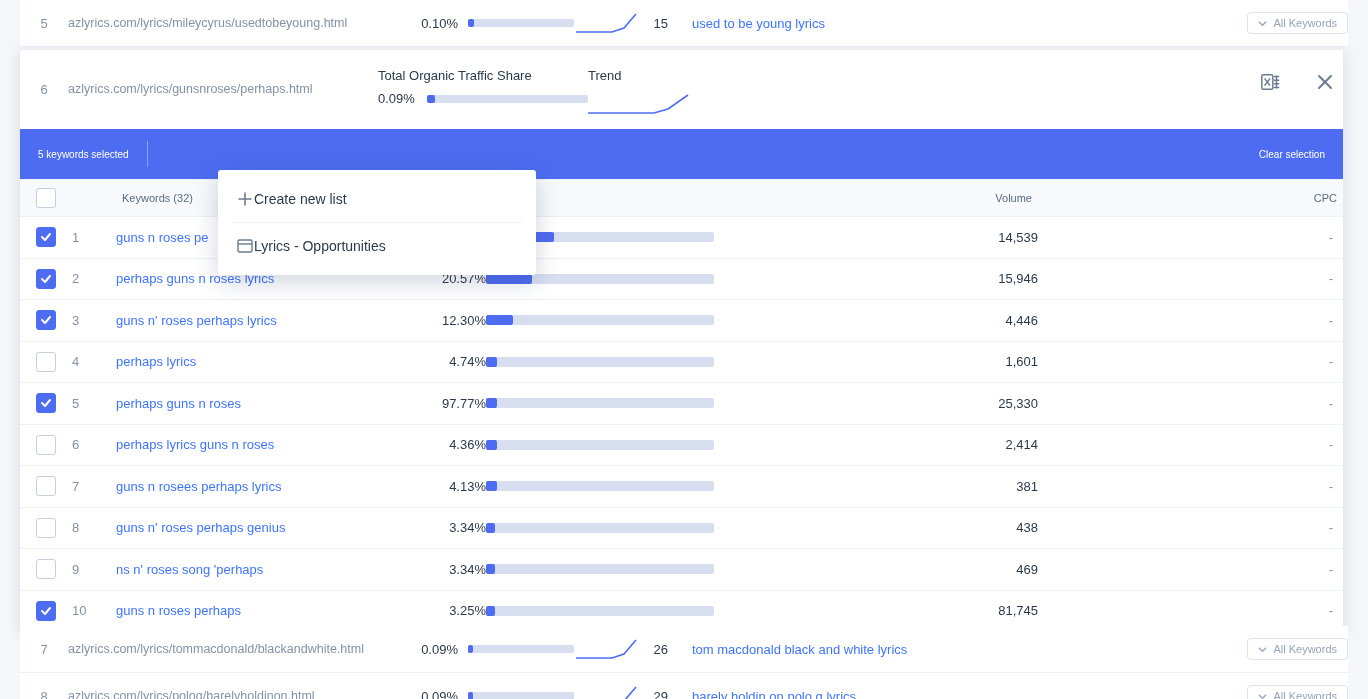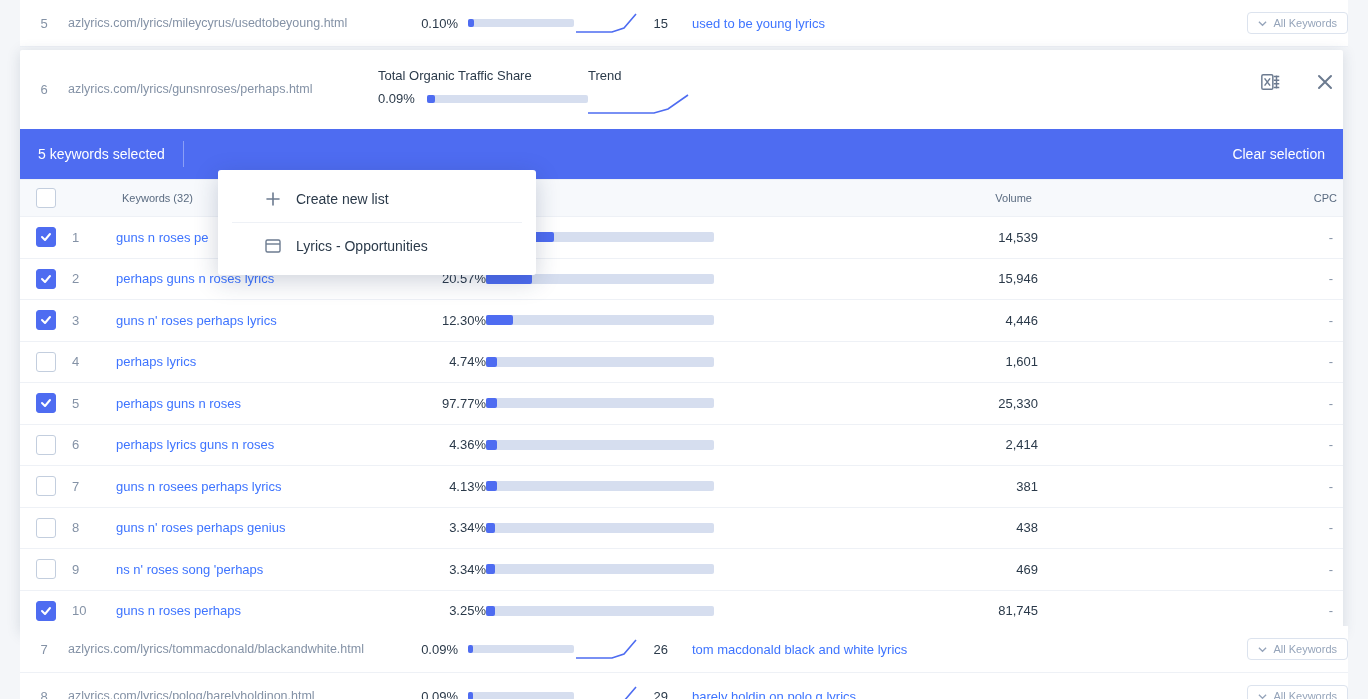--- a/index.html
+++ b/index.html
@@ -45,28 +45,28 @@
   .panel-head .metric-row{display:flex;align-items:center;gap:12px;}
   .panel-head .metric-val{color:var(--text-dark);}
   .panel-head .hbar{flex:1;height:8px;background:var(--bar-bg);border-radius:2px;position:relative;}
   .panel-head .hbar .fill{position:absolute;left:0;top:0;height:100%;background:var(--bar-fill);border-radius:2px;}
   .panel-head .htrend svg{display:block;}
   .panel-head .right-actions{display:flex;align-items:center;gap:26px;justify-content:flex-end;padding-right:4px;}
   .icon-btn{display:inline-flex;align-items:center;justify-content:center;width:28px;height:28px;color:#6c7b90;}
   .icon-btn svg{width:22px;height:22px;}
   .icon-btn.close svg{width:18px;height:18px;}
 
-  .selection-bar{background:var(--blue);color:#fff;height:50px;display:flex;align-items:center;padding:0 18px;font-size:14px;justify-content:space-between;}
+  .selection-bar{background:var(--blue);color:#fff;height:50px;display:flex;align-items:center;padding:0 18px;font-size:10px;justify-content:space-between;}
   .selection-bar .left{display:flex;align-items:center;gap:18px;}
   .selection-bar .divider{width:1px;height:26px;background:rgba(255,255,255,0.35);}
   .selection-bar .clear{cursor:pointer;}
 
   
   .popover{position:absolute;left:218px;top:170px;width:318px;background:#fff;border-radius:3px;box-shadow:0 6px 24px rgba(30,50,90,0.22);padding:8px 0;z-index:50;}
-  .popover .item{display:flex;align-items:center;gap:14px;padding:12px 18px;font-size:14px;color:var(--text-dark);margin-left:28px;}
+  .popover .item{display:flex;align-items:center;padding:12px 18px;font-size:14px;color:var(--text-dark);}
   .popover .item svg{width:18px;height:18px;color:#6c7b90;flex-shrink:0;}
   .popover .sep{height:1px;background:var(--row-border);margin:2px 14px;}
 
   
   .kt{width:100%;}
   .kt-head{display:grid;grid-template-columns:52px 44px 300px 320px 302px 305px;align-items:center;background:var(--header-bg);height:36px;border-top:1px solid var(--row-border);border-bottom:1px solid var(--row-border);font-size:11px;color:var(--header-text);}
   .kt-head .h-kw{padding-left:6px;}
   .kt-head .h-right{text-align:right;padding-right:6px;}
   .kt-row{display:grid;grid-template-columns:52px 44px 300px 70px 250px 302px 305px;align-items:center;height:40.5px;border-bottom:1px solid var(--row-border);}
   .kt-row .cb{display:flex;justify-content:center;}

